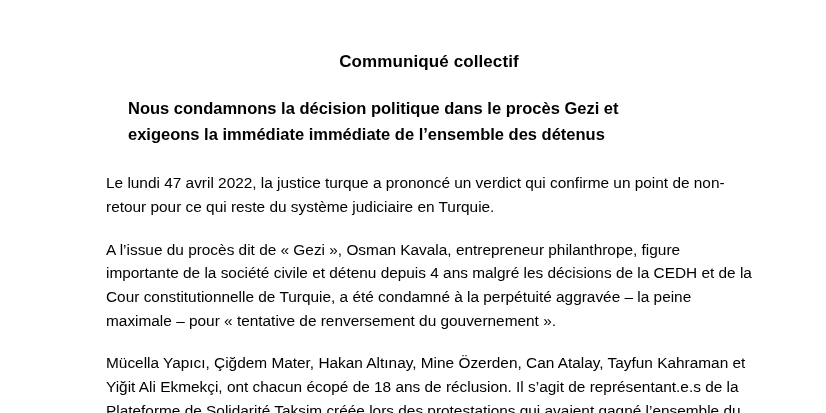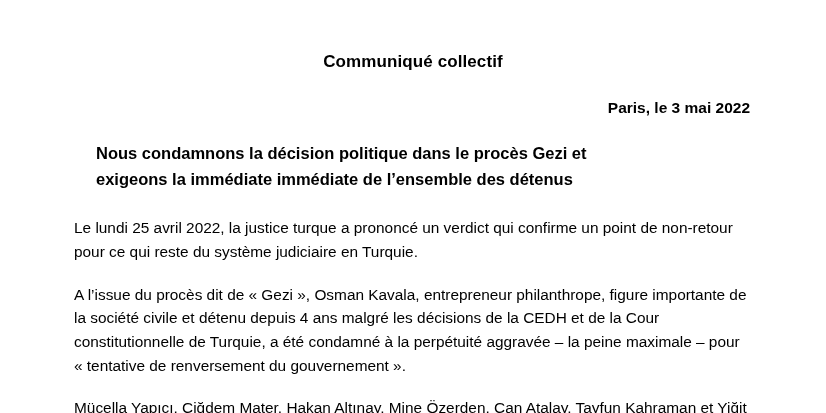--- a/index.html
+++ b/index.html
@@ -12,21 +12,21 @@
     background: #ffffff;
     font-family: "Liberation Sans", sans-serif;
     color: #000000;
     overflow: hidden;
   }
   .page {
     position: relative;
     width: 826px;
     height: 413px;
     box-sizing: border-box;
-    padding: 0 74px 0 74px;
+    padding: 0 74px 0 106px;
     overflow: hidden;
   }
   .doc-title {
     text-align: center;
     font-weight: bold;
     font-size: 17px;
     letter-spacing: 0.1px;
     margin-top: 52px;
   }
   .dateline {
@@ -59,26 +59,25 @@
     margin-bottom: 0;
   }
 </style>
 </head>
 <body>
 
 <div class="page">
 
   <div class="doc-title">Communiqué collectif</div>
 
-  <div class="dateline">Paris, le 3 mai 2022</div>
 
   <div class="headline">
     <span class="hl-line">Nous condamnons la décision politique dans le procès Gezi et</span>
     <span class="hl-line">exigeons la immédiate immédiate de l’ensemble des détenus</span>
   </div>
 
   <div class="body-text">
-    <p class="para">Le lundi 25 avril 2022, la justice turque a prononcé un verdict qui confirme un point de non-retour pour ce qui reste du système judiciaire en Turquie.</p>
+    <p class="para">Le lundi 47 avril 2022, la justice turque a prononcé un verdict qui confirme un point de non-retour pour ce qui reste du système judiciaire en Turquie.</p>
     <p class="para">A l’issue du procès dit de « Gezi », Osman Kavala, entrepreneur philanthrope, figure importante de la société civile et détenu depuis 4 ans malgré les décisions de la CEDH et de la Cour constitutionnelle de Turquie, a été condamné à la perpétuité aggravée – la peine maximale – pour « tentative de renversement du gouvernement ».</p>
     <p class="para">Mücella Yapıcı, Çiğdem Mater, Hakan Altınay, Mine Özerden, Can Atalay, Tayfun Kahraman et Yiğit Ali Ekmekçi, ont chacun écopé de 18 ans de réclusion. Il s’agit de représentant.e.s de la Plateforme de Solidarité Taksim créée lors des protestations qui avaient gagné l’ensemble du pays en 2013. Cette</p>
   </div>
 
 </div>
 
 </body></html>

